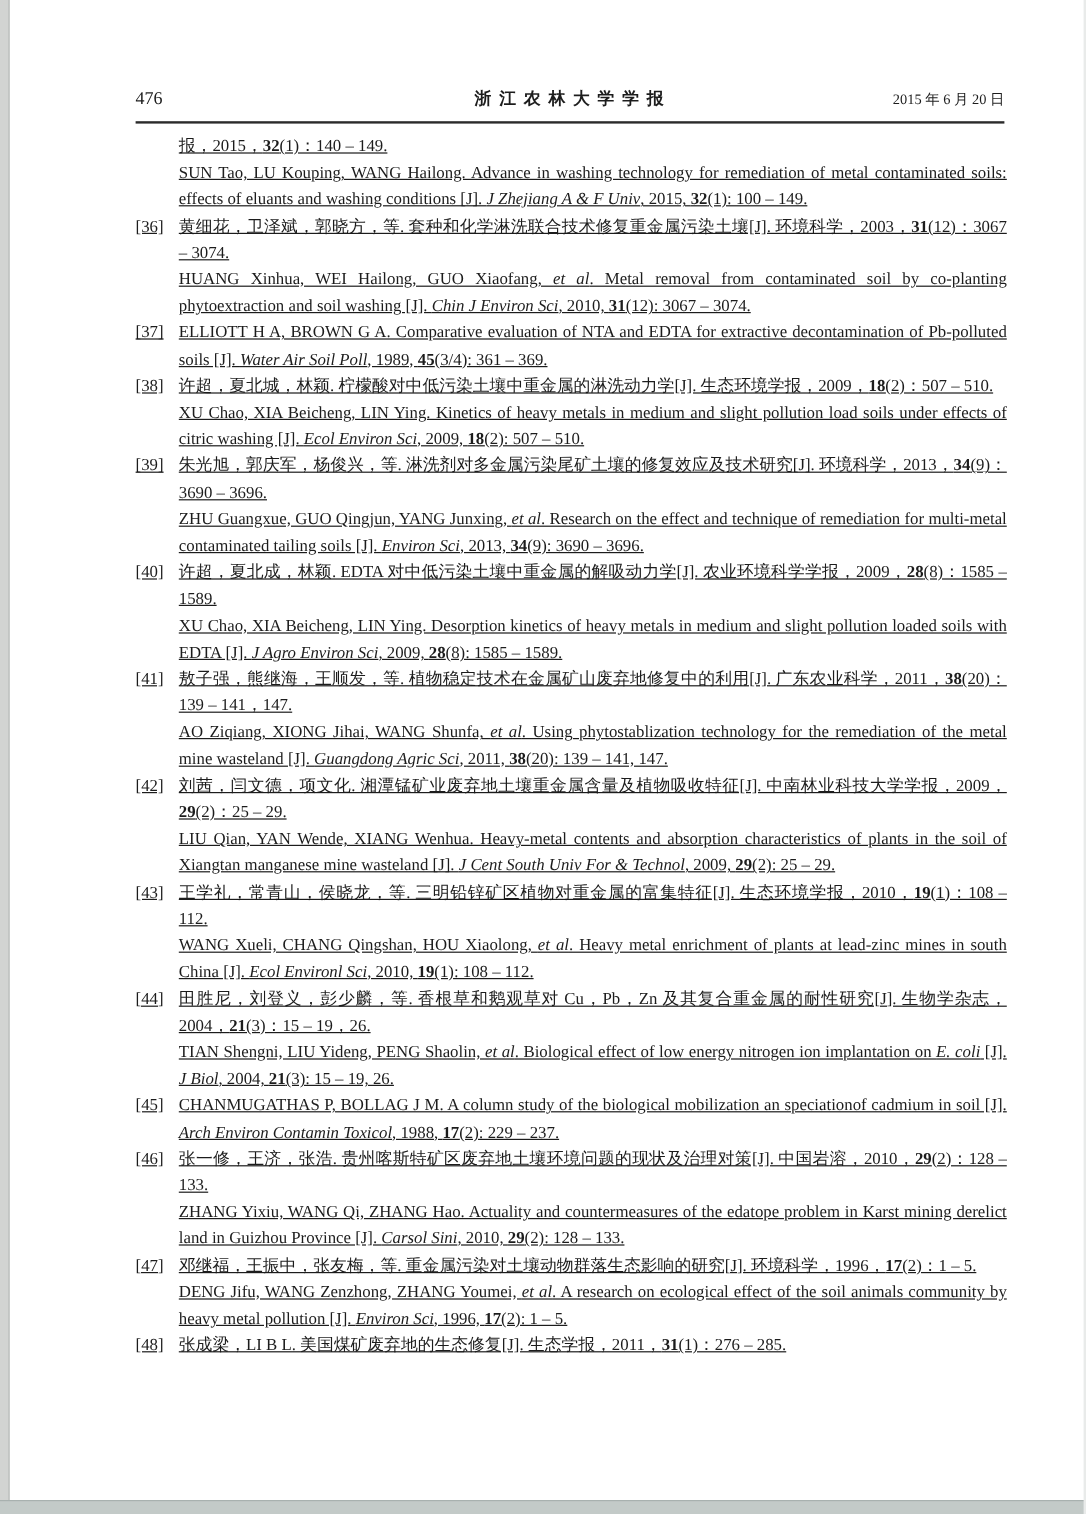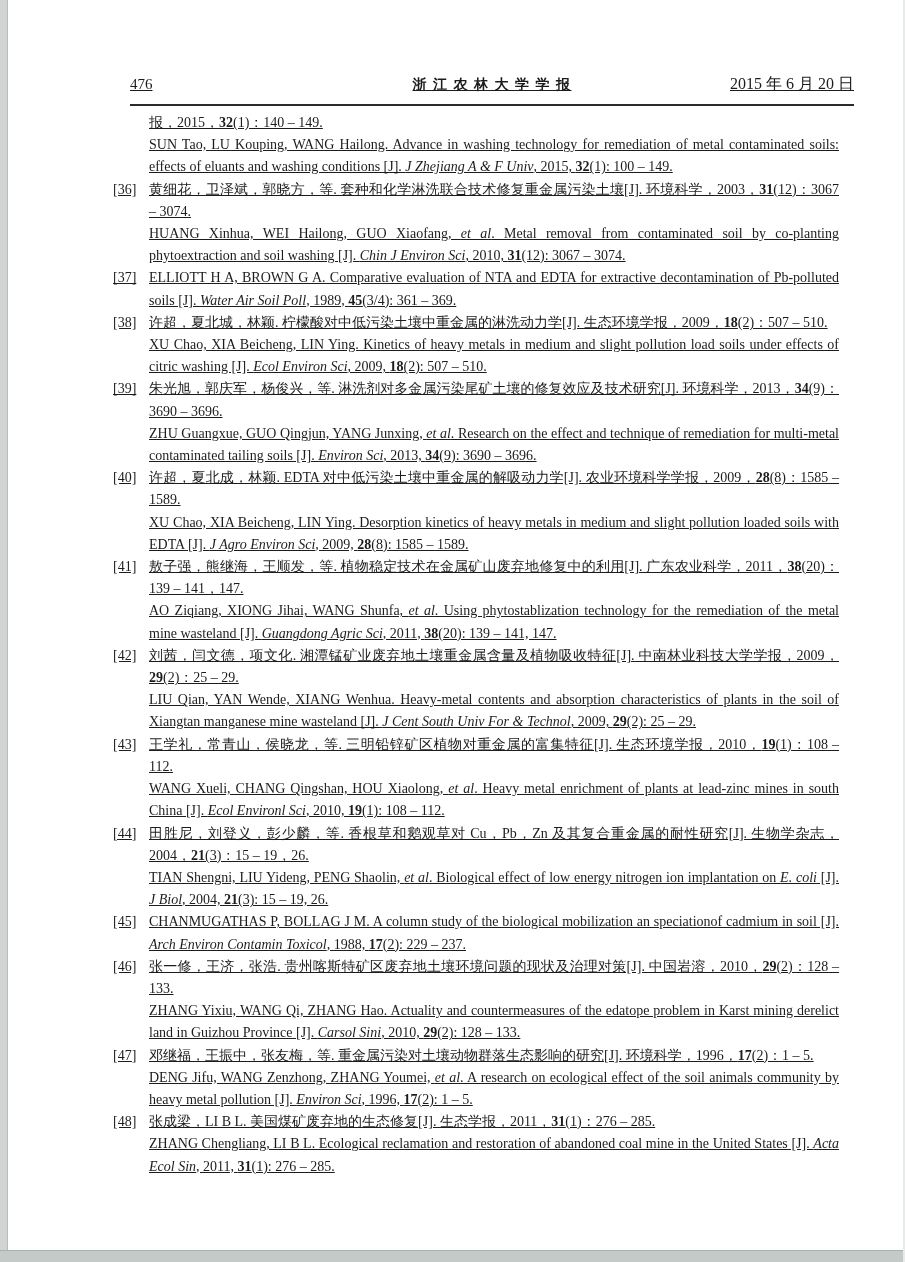--- a/index.html
+++ b/index.html
@@ -17,27 +17,27 @@
   }
   .scan-edge-bottom {
     position:absolute; left:0; bottom:0; width:100%; height:11px;
     background:#c3cac8; border-top:1px solid #a8b1af;
   }
   .scan-edge-right {
     position:absolute; right:0; top:0; width:2px; height:100%;
     background:#e9ebea;
   }
   .page-header {
-    position:absolute; left:130px; top:74px; width:724px;
+    position:absolute; left:113px; top:74px; width:724px;
     display:grid; grid-template-columns:1fr auto 1fr; align-items:baseline;
-    padding-bottom:9px; border-bottom:2px solid #2b2b2b;text-decoration:underline;
+    padding-bottom:9px; border-bottom:2px solid #2b2b2b;
   }
   .page-num   { font-size:15px; justify-self:start; }
   .journal-title { font-size:14px; font-weight:bold; letter-spacing:1.5px; justify-self:center; }
-  .header-date { font-size:16px; justify-self:end; }
+  .header-date { font-size:12px; justify-self:end; }
 
   .refs {
     position:absolute; left:113px; top:112px; width:726px;
     font-size:14px; line-height:22.2px;
   }
   .ref-row  { display:flex;text-decoration:underline; }
   .ref-num  { flex:0 0 36px; width:36px; }
   .ref-body { flex:1; min-width:0; }
   .ref-par  { text-align:justify; }
   .b { font-weight:bold; }
@@ -143,16 +143,15 @@
       <div class="ref-num">[47]</div>
       <div class="ref-body">
         <div class="ref-par"><span>邓继福，王振中，张友梅，等. 重金属污染对土壤动物群落生态影响的研究[J]. 环境科学，1996，</span><span class="b">17</span><span>(2)：1 – 5.</span></div>
         <div class="ref-par"><span>DENG Jifu, WANG Zenzhong, ZHANG Youmei, </span><span class="i">et al</span><span>. A research on ecological effect of the soil animals community by heavy metal pollution [J]. </span><span class="i">Environ Sci</span><span>, 1996, </span><span class="b">17</span><span>(2): 1 – 5.</span></div>
       </div>
     </div>
     <div class="ref-row">
       <div class="ref-num">[48]</div>
       <div class="ref-body">
         <div class="ref-par"><span>张成梁，LI B L. 美国煤矿废弃地的生态修复[J]. 生态学报，2011，</span><span class="b">31</span><span>(1)：276 – 285.</span></div>
-        <div class="ref-par"><span>ZHANG Chengliang, LI B L. Ecological reclamation and restoration of abandoned coal mine in the United States [J]. </span><span class="i">Acta Ecol Sin</span><span>, 2011, </span><span class="b">31</span><span>(1): 276 – 285.</span></div>
       </div>
     </div>
   </div>
 
 </body></html>

